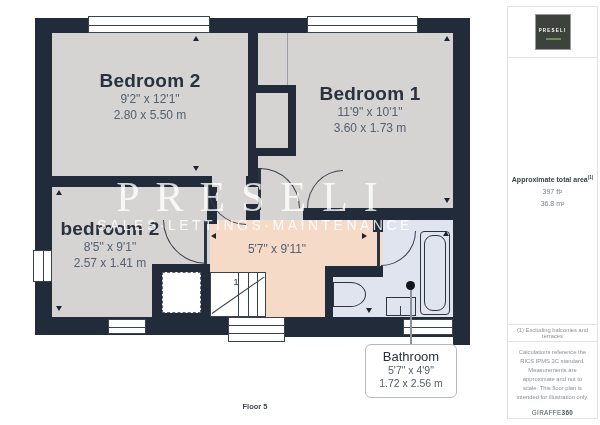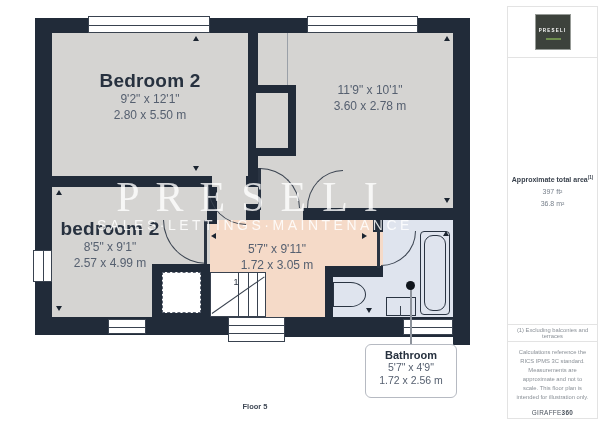--- a/index.html
+++ b/index.html
@@ -31,21 +31,21 @@
   .tick.left{border-top:3.5px solid transparent;border-bottom:3.5px solid transparent;border-right:5px solid #1b2430;}
   .tick.right{border-top:3.5px solid transparent;border-bottom:3.5px solid transparent;border-left:5px solid #1b2430;}
   .wm-title{position:absolute;left:60px;top:176px;width:390px;text-align:center;z-index:7;
     font-family:"Liberation Serif", serif;font-size:42px;line-height:1;letter-spacing:16px;
     color:rgba(255,255,255,.8);}
   .wm-sub{position:absolute;left:60px;top:217px;width:390px;text-align:center;z-index:7;
     font-size:14px;letter-spacing:3.5px;font-weight:500;color:rgba(255,255,255,.85);}
   .bath-box{position:absolute;left:365px;top:344px;width:92px;height:54px;z-index:8;
     background:#fff;border:1.5px solid #b6bac2;border-radius:6px;text-align:center;
     box-sizing:border-box;padding-top:4px;}
-  .bath-box .bb-title{font-size:11px;font-weight:700;color:var(--c-label_dark,#27313f);}
+  .bath-box .bb-title{font-size:13px;font-weight:400;color:var(--c-label_dark,#27313f);}
   .bath-box .bb-dims{font-size:10.5px;color:var(--c-label_dim,#566070);line-height:1.25;}
   .leader{position:absolute;left:410px;top:289px;width:1.5px;height:56px;background:#8d939c;z-index:7;}
   .leader-dot{position:absolute;left:406px;top:281px;width:9px;height:9px;border-radius:50%;background:#10151c;z-index:7;}
   .sidebar{position:absolute;left:507px;top:6px;width:91px;height:413px;background:#fff;
     border:1px solid var(--c-panel_border,#e3e3e3);box-sizing:border-box;z-index:9;
     display:flex;flex-direction:column;}
   .sb-sec{border-bottom:1px solid var(--c-panel_border,#e3e3e3);box-sizing:border-box;}
   .sb-logo{height:54px;display:flex;align-items:center;justify-content:center;}
   .logo-sq{position:relative;width:36px;height:36px;background:#3d423c;border:1px solid #979b97;box-sizing:border-box;}
   .logo-sq .logo-txt{position:absolute;left:0;right:0;top:13px;text-align:center;
@@ -152,31 +152,31 @@
   <div class="tick right" style="left:362px;top:233px;"></div>
   <div class="tick up" style="left:443px;top:231px;"></div>
   <div class="tick down" style="left:366px;top:308px;"></div>
 
   <div class="room-label" style="left:75px;top:70px;width:150px;">
     <div class="rl-title">Bedroom 2</div>
     <div class="rl-dims">9'2" x 12'1"</div>
     <div class="rl-dims">2.80 x 5.50 m</div>
   </div>
   <div class="room-label" style="left:290px;top:83px;width:160px;">
+    <div class="rl-title">Bedroom 1</div>
     <div class="rl-dims">11'9" x 10'1"</div>
-    <div class="rl-dims">3.60 x 2.78 m</div>
+    <div class="rl-dims">3.60 x 1.73 m</div>
   </div>
   <div class="room-label" style="left:35px;top:218px;width:150px;">
     <div class="rl-title">bedroom 2</div>
     <div class="rl-dims">8'5" x 9'1"</div>
-    <div class="rl-dims">2.57 x 4.99 m</div>
+    <div class="rl-dims">2.57 x 1.41 m</div>
   </div>
   <div class="room-label" style="left:207px;top:242px;width:140px;">
     <div class="rl-dims">5'7" x 9'11"</div>
-    <div class="rl-dims">1.72 x 3.05 m</div>
   </div>
 
   <div class="wm-title">PRESELI</div>
   <div class="wm-sub">SALES·LETTINGS·MAINTENANCE</div>
 
   <div class="leader"></div>
   <div class="leader-dot"></div>
   <div class="bath-box">
     <div class="bb-title">Bathroom</div>
     <div class="bb-dims">5'7" x 4'9"</div>

